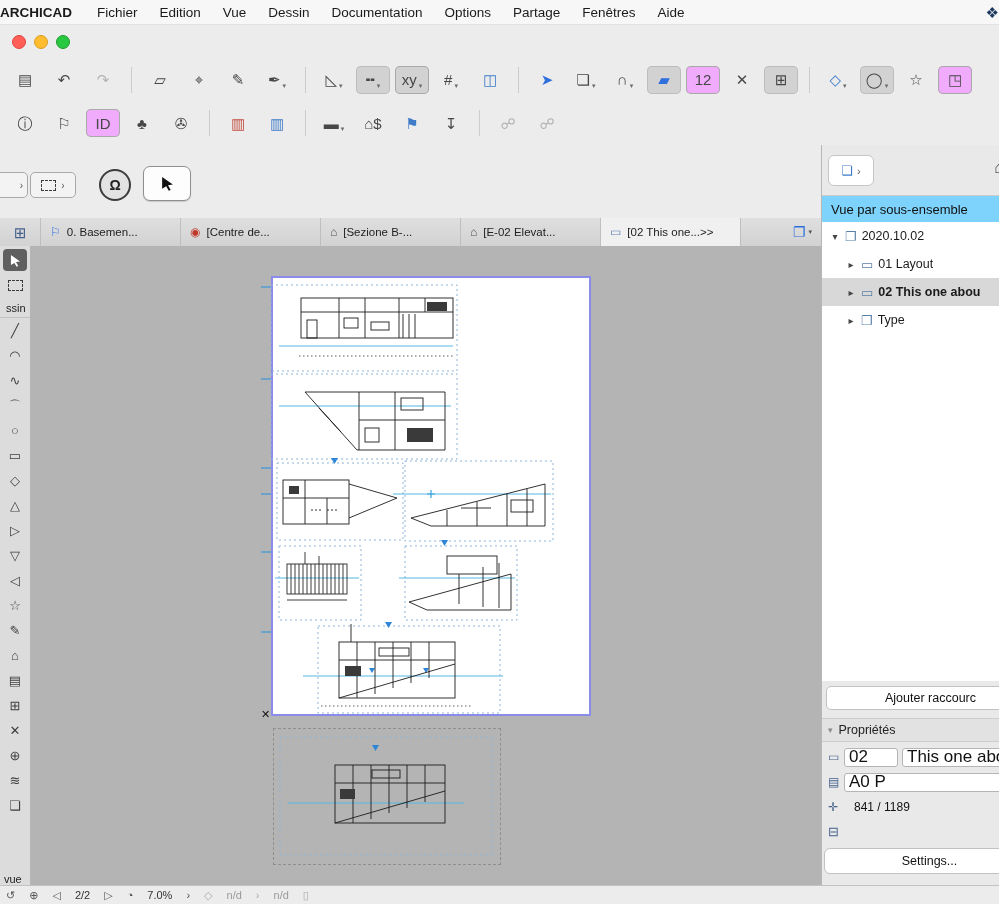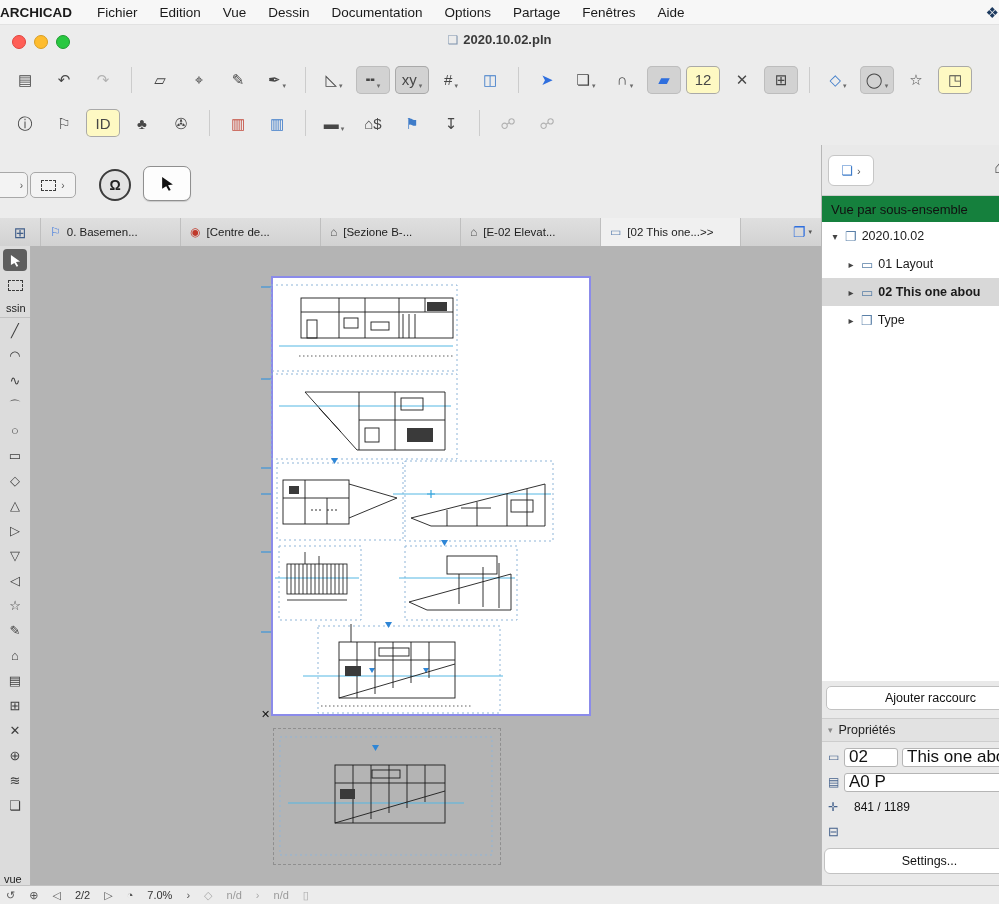--- a/index.html
+++ b/index.html
@@ -26,21 +26,21 @@
   
   .toolbar{position:absolute;left:0;right:0;display:flex;align-items:center;padding:0 8px;
            background:#ececec;border-bottom:1px solid #d7d7d7;gap:5px;}
   .toolbar1{top:58px;height:43px;}
   .toolbar2{top:101px;height:44px;}
   .tbtn{height:28px;min-width:28px;padding:0 3px;display:flex;align-items:center;justify-content:center;
         border-radius:5px;color:#474747;}
   .tbtn .glyph{font-size:15px;line-height:1;}
   .tbtn .dd{font-size:7px;color:#6b6b6b;margin-left:2px;align-self:flex-end;padding-bottom:4px;}
   .tbtn.pressed{background:#d2d2d2;box-shadow:inset 0 0 0 1px #bdbdbd;}
-  .tbtn.boxed{box-shadow:inset 0 0 0 1px #a9a9a9;background:#fef9c3;}
+  .tbtn.boxed{box-shadow:inset 0 0 0 1px #a9a9a9;background:#f0abfc;}
   .tbtn.pressed.boxed{background:#d2d2d2;}
   .tbtn.grayed{opacity:.35;}
   .sep-v{width:1px;height:26px;background:#cccccc;margin:0 6px;flex:none;}
 
   
   .optionsbar{position:absolute;top:145px;left:0;right:177px;height:73px;background:#ececec;}
   .opt-label{position:absolute;left:1px;top:4px;font-size:10px;color:#333;margin-top:32px;}
   .combo-cut{position:absolute;left:-16px;top:27px;width:38px;height:24px;background:#f3f3f3;
              border:1px solid #a8a8a8;border-radius:5px;display:flex;align-items:center;justify-content:flex-end;
              padding-right:4px;font-size:10px;color:#555;}
@@ -88,21 +88,21 @@
 
   
   .navigator{position:absolute;top:145px;right:0;width:177px;bottom:18px;background:#e9e9e9;
              border-left:1px solid #b7b7b7;overflow:hidden;}
   .nav-top{position:absolute;top:0;left:0;right:0;height:50px;}
   .chooser-btn{position:absolute;left:6px;top:10px;width:44px;height:29px;background:#fff;
                border:1px solid #c6c6c6;border-radius:6px;display:flex;align-items:center;justify-content:center;gap:4px;}
   .chooser-btn .glyph{color:#3f7cc9;font-size:13px;}
   .chooser-btn .chev{font-size:11px;color:#555;}
   .home-glyph{position:absolute;right:-6px;top:13px;font-size:18px;color:#555;}
-  .view-mode{position:absolute;top:50px;left:0;right:0;height:26px;background:#15803d;border-top:1px solid #cdcdcd;
+  .view-mode{position:absolute;top:50px;left:0;right:0;height:26px;background:#7dd3fc;border-top:1px solid #cdcdcd;
              border-bottom:1px solid #cdcdcd;display:flex;align-items:center;padding:0 9px;font-size:13px;color:#111;}
   .tree-area{position:absolute;top:77px;left:0;right:0;height:459px;background:#fff;}
   .tree-row{height:28px;display:flex;align-items:center;font-size:12.5px;gap:5px;}
   .tree-row.lvl0{padding-left:8px;}
   .tree-row.lvl1{padding-left:24px;}
   .tree-row.selected{background:#d8d8d8;}
   .tree-row.bold .t-label{font-weight:bold;}
   .tree-row .disc{font-size:10px;color:#444;width:10px;text-align:center;}
   .tree-row .t-glyph{color:#5b80a8;font-size:13px;}
   .tree-row .t-label{white-space:nowrap;overflow:hidden;}
@@ -150,23 +150,20 @@
       </span>
     <span class="menubar-right glyph">❖</span>
   </div>
 
   <div class="titlebar">
     <div class="lights">
       <span class="light red"></span>
       <span class="light yellow"></span>
       <span class="light green"></span>
     </div>
-    <div class="win-title">
-      <span class="doc-glyph">❑</span><span>2020.10.02.pln</span>
-    </div>
   </div>
 
   <div class="toolbar toolbar1">
       <span class="tbtn">
     <span class="glyph">▤</span>
 
   </span>
       <span class="tbtn">
     <span class="glyph">↶</span>
 

